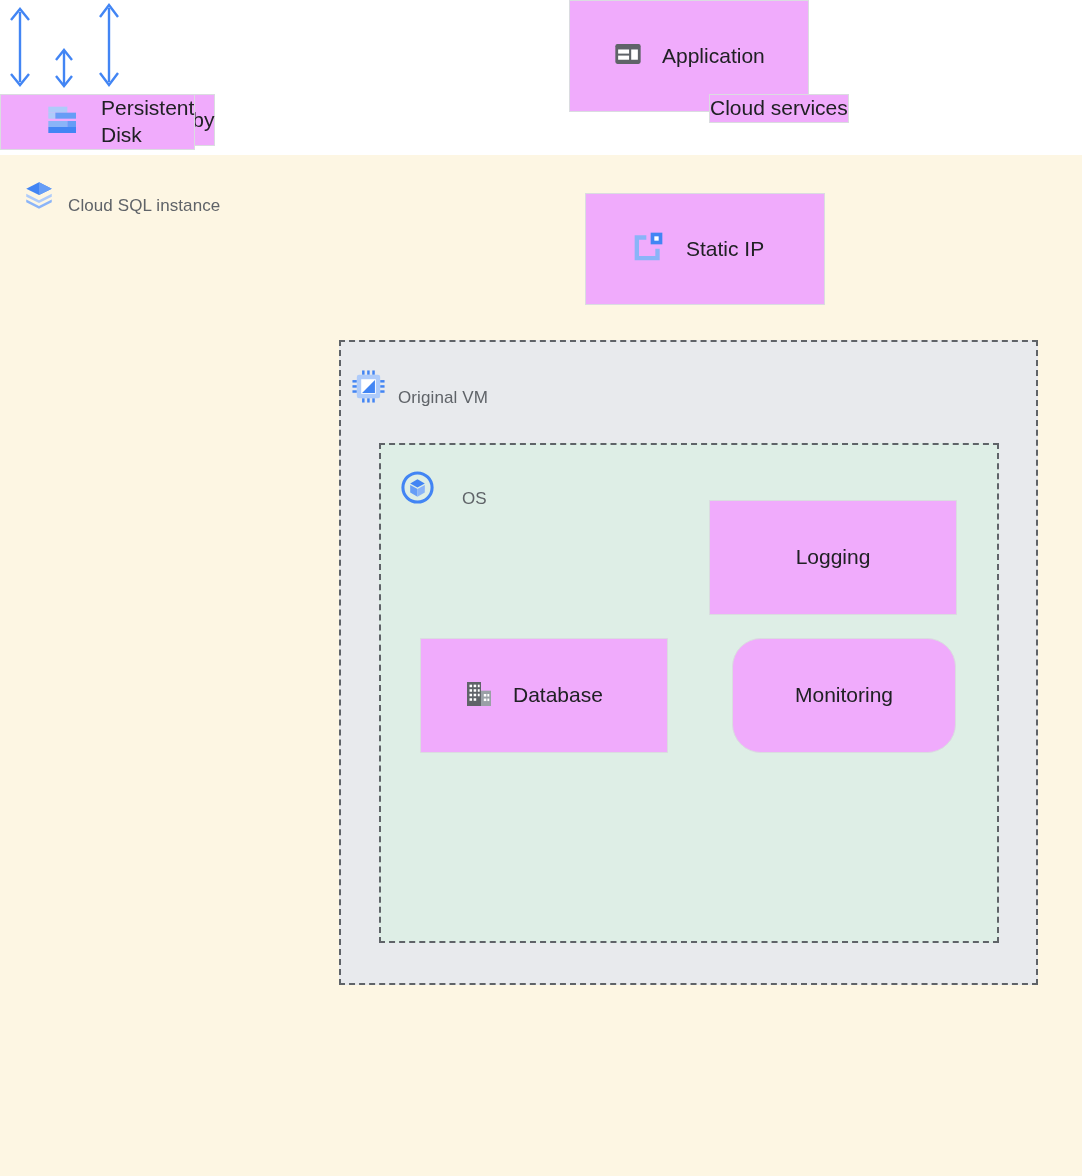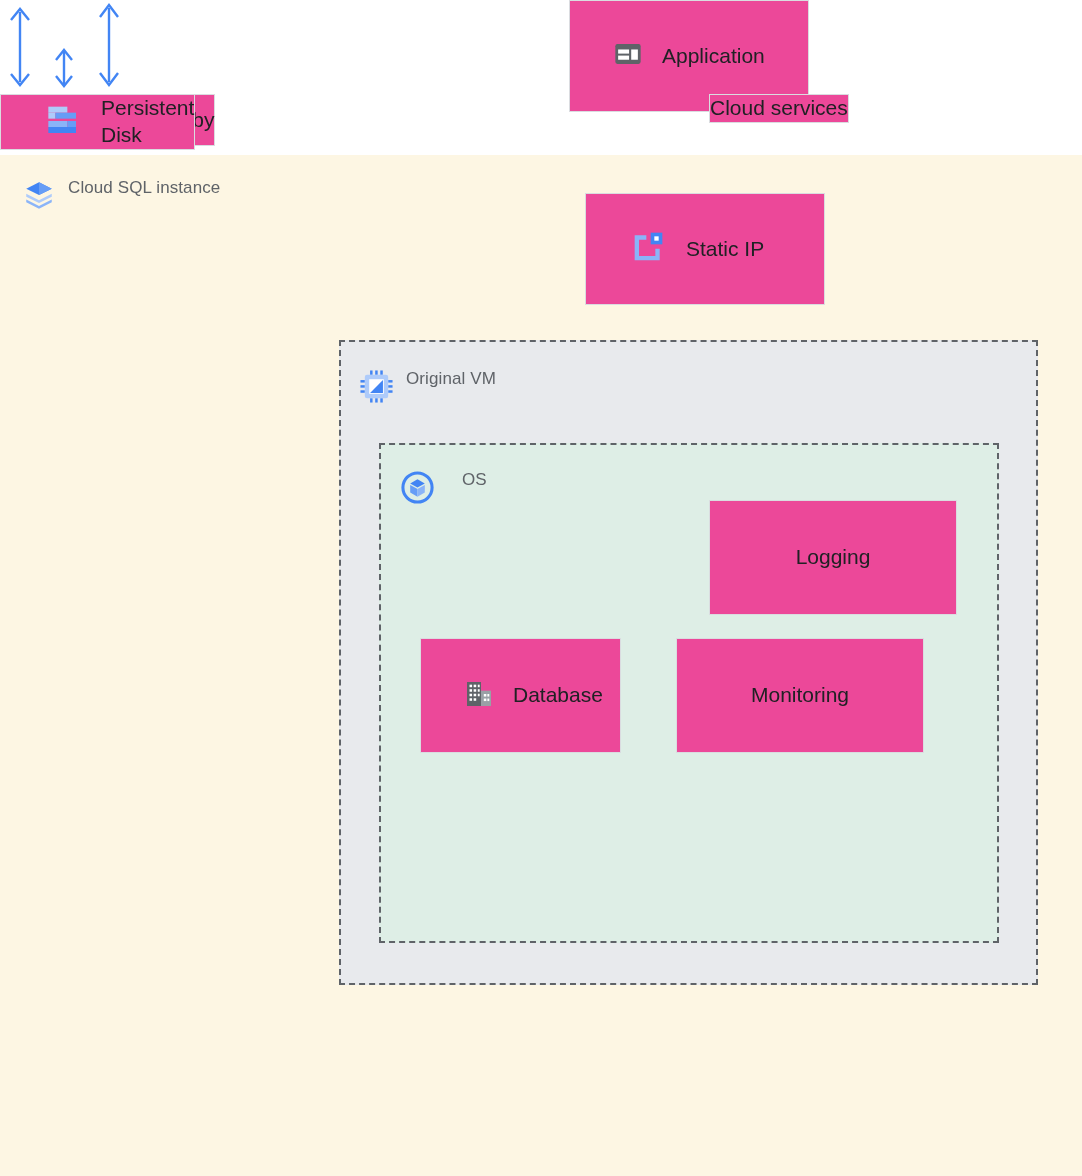--- a/index.html
+++ b/index.html
@@ -24,21 +24,21 @@
     left: 0;
     top: 155px;
     width: 1082px;
     height: 1021px;
     background: #fdf6e3;
   }
 
   .region-header {
     position: absolute;
     display: flex;
-    align-items: flex-start;
+    align-items: flex-end;
     gap: 12px;
   }
   .region-header .region-label {
     font-size: 17px;
     color: #5f6368;
     letter-spacing: 0.1px;
     white-space: nowrap;
   }
 
   
@@ -59,21 +59,21 @@
     width: 620px;
     height: 500px;
     background: #deeee6;
     border: 2px dashed #5f6368;
     box-sizing: border-box;
   }
 
   
   .node {
     position: absolute;
-    background: #ec4899;
+    background: #f0abfc;
     border: 1px solid #dadce0;
     box-sizing: border-box;
     display: flex;
     align-items: center;
     justify-content: center;
     gap: 18px;
   }
   .node .node-label {
     font-size: 21px;
     color: #202124;
@@ -81,22 +81,22 @@
     white-space: pre-line;
   }
   .node.icon-left {
     justify-content: flex-start;
     padding-left: 42px;
   }
 
   #node-application { left: 569px; top: 0px;    width: 240px; height: 112px; }
   #node-staticip    { left: 569px; top: 193px;  width: 240px; height: 112px; margin-left: 16px; }
   #node-logging     { left: 709px; top: 500px;  width: 248px; height: 115px; }
-  #node-database    { left: 420px; top: 638px;  width: 201px; height: 115px; }
-  #node-monitoring  { left: 676px; top: 638px;  width: 248px; height: 115px; }
+  #node-database    { left: 420px; top: 638px;  width: 248px; height: 115px; }
+  #node-monitoring  { left: 732px; top: 638px;  width: 224px; height: 115px; border-radius: 29px; }
   #node-other       { left: 709px; top": 790px; }
   #node-other       { left: 709px; top: 790px;  width: 248px; height: 115px; }
   #node-hastandby   { left: 40px;  top: 638px;  width: 259px; height: 115px; }
   #node-pdisk       { left: 569px; top: 1024px; width: 240px; height: 112px; }
 
   #node-pdisk .node-label { line-height: 1.3; }
 
   .icon {
     flex: 0 0 auto;
     display: block;
@@ -128,21 +128,21 @@
         <polygon points="3,11.2 12,15.7 21,11.2 21,13.2 12,17.7 3,13.2" fill="#aecbfa"></polygon>
         <polygon points="3,15.2 12,19.7 21,15.2 21,17.2 12,21.7 3,17.2" fill="#8ab4f8"></polygon>
       </svg>
     </span>
     <span class="region-label">Cloud SQL instance</span>
   </div>
 
   
   <div class="vm-box"></div>
 
-  <div class="region-header" style="left:359px; top:369px;">
+  <div class="region-header" style="left:351px; top:369px;">
     <span class="icon">
       <svg width="35" height="35" viewBox="0 0 24 24">
         <g fill="#4285f4">
           <rect x="7.6" y="1" width="1.7" height="3"></rect>
           <rect x="11.1" y="1" width="1.7" height="3"></rect>
           <rect x="14.6" y="1" width="1.7" height="3"></rect>
           <rect x="7.6" y="20" width="1.7" height="3"></rect>
           <rect x="11.1" y="20" width="1.7" height="3"></rect>
           <rect x="14.6" y="20" width="1.7" height="3"></rect>
           <rect x="1" y="7.6" width="3" height="1.7"></rect>

